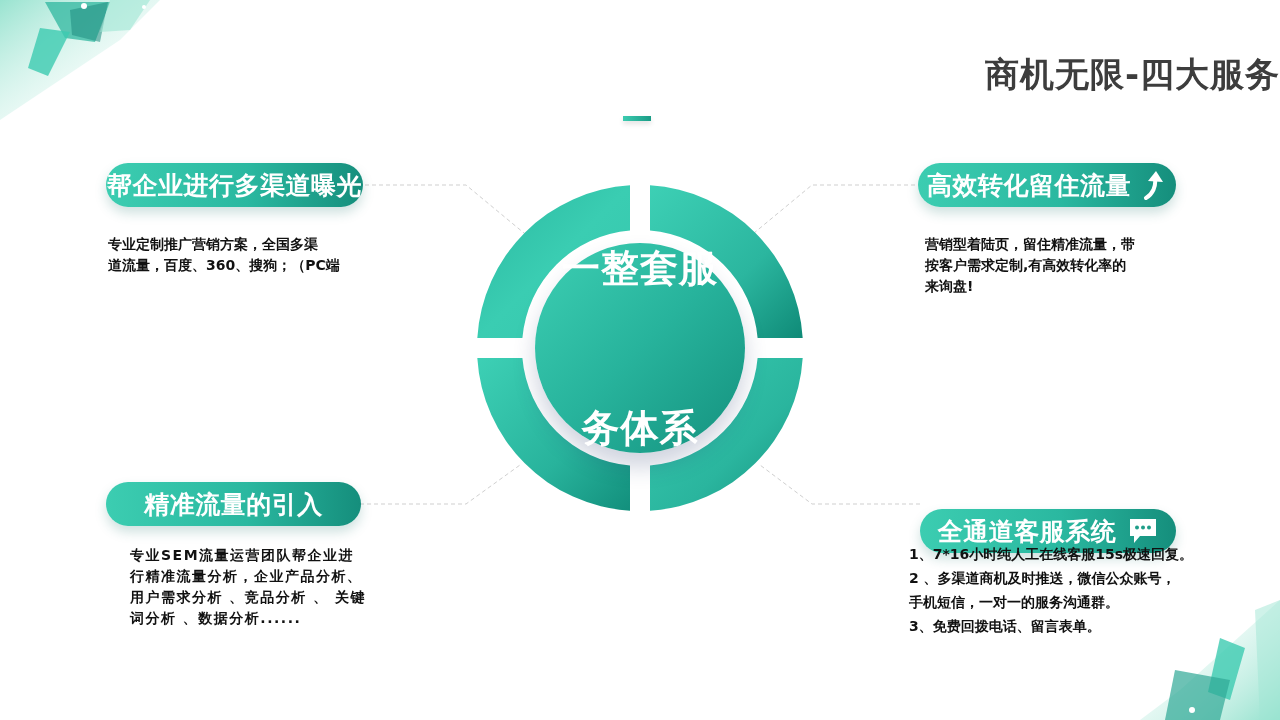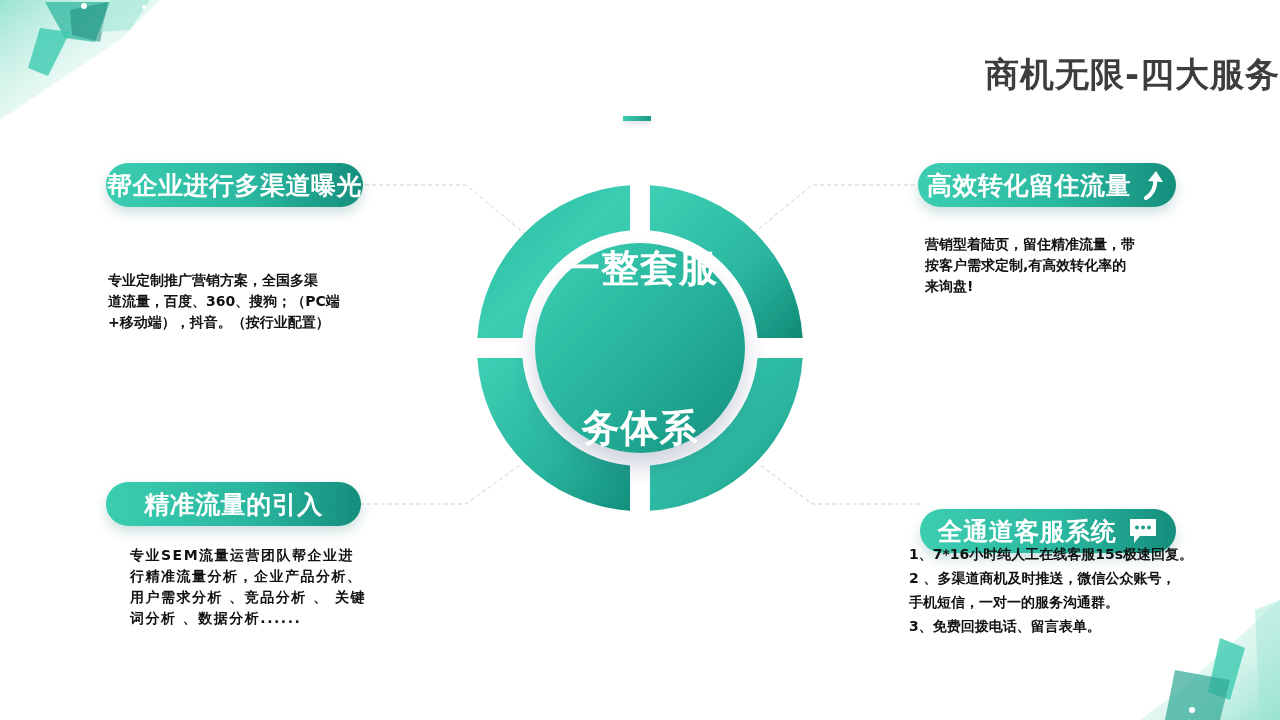--- a/index.html
+++ b/index.html
@@ -124,24 +124,23 @@
 </svg>
 
 <div class="center-circle">
   <div class="center-line">一整套服</div>
   <div class="center-line">务体系</div>
 </div>
 
 <div class="pill" style="left:106px; top:163px; width:257px;">
   <span>帮企业进行多渠道曝光</span>
 </div>
-<div class="desc" style="left:108px; top:234px;margin-top:36px;">
+<div class="desc" style="left:108px; top:234px;">
   <p>专业定制推广营销方案，全国多渠</p>
   <p>道流量，百度、360、搜狗；（PC端</p>
-  <p>+移动端），抖音。（按行业配置）</p>
 </div>
 
 <div class="pill" style="left:918px; top:163px; width:258px;">
   <span>高效转化留住流量</span>
   <span class="pill-icon">
     <svg width="24" height="30" viewBox="0 0 24 30">
       <path d="M3 28 C 10 24, 13 16, 12 9" fill="none" stroke="#ffffff" stroke-width="4" stroke-linecap="round"></path>
       <polygon points="5,11 13,1 20,12" fill="#ffffff"></polygon>
     </svg>
   </span>

